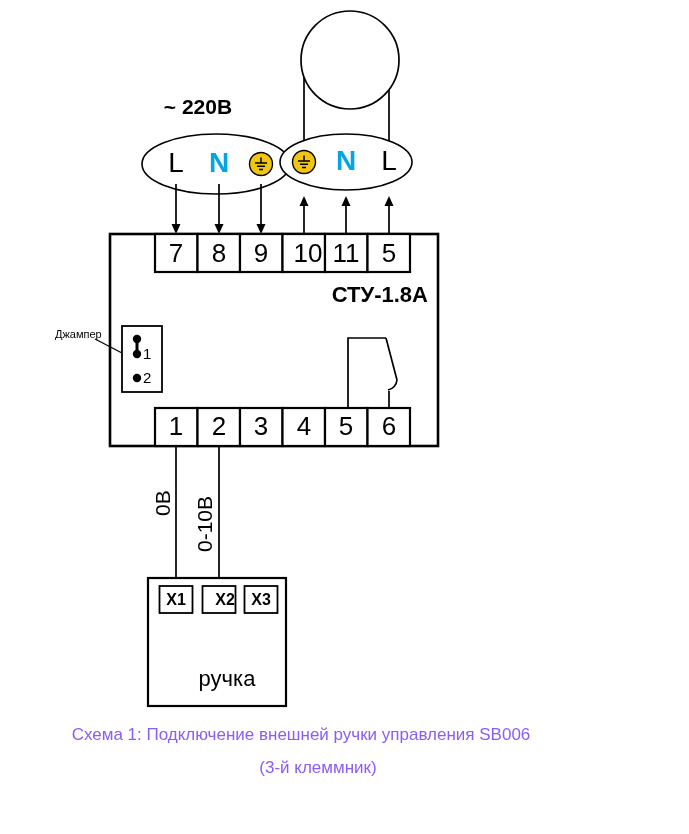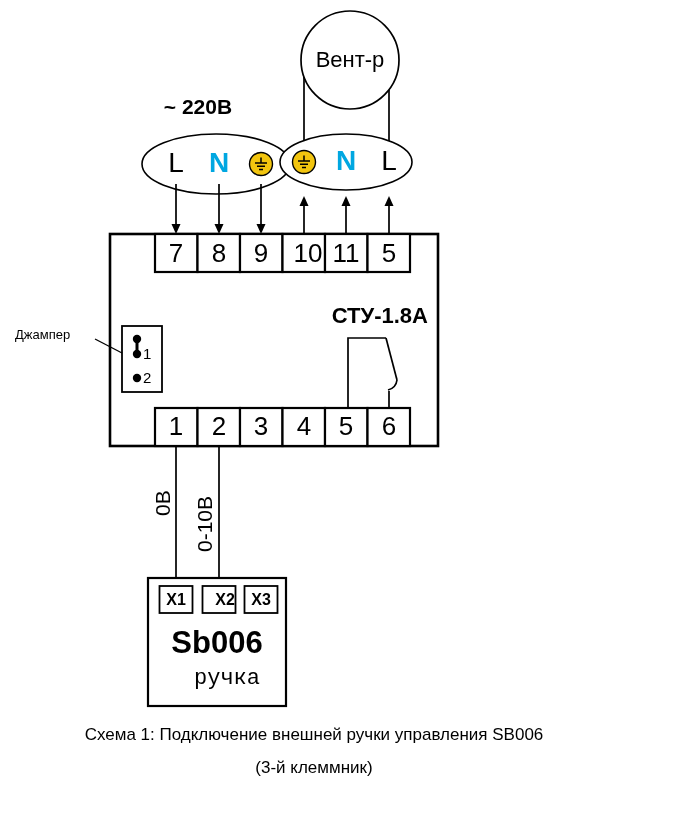--- a/index.html
+++ b/index.html
@@ -9,27 +9,27 @@
   }
   .txt{position:absolute;white-space:nowrap;}
   .center{text-align:center;}
   .right{text-align:right;}
   .fan-label{font-size:22px;line-height:26px;}
   .power-label{font-size:21px;font-weight:bold;line-height:34px;}
   .plug-letter{font-size:28px;line-height:30px;font-weight:normal;}
   .n-letter{color:#00A7E1;font-weight:bold;}
   .term-num{font-size:26px;line-height:28px;}
   .model{font-size:22px;font-weight:bold;line-height:24px;}
-  .jumper-label{font-size:13px;line-height:19px;}
+  .jumper-label{font-size:11px;line-height:19px;margin-left:40px;}
   .pin-label{font-size:15px;line-height:17px;}
   .vlabel{position:absolute;font-size:21px;line-height:22px;transform-origin:0 0;transform:rotate(-90deg);white-space:nowrap;}
   .xterm{font-size:16px;line-height:19px;font-weight:bold;}
   .knob-title{font-size:31px;font-weight:bold;line-height:34px;}
   .knob-sub{font-size:22px;line-height:26px;}
-  .caption{font-size:17px;line-height:22px;color:#000000;width:602px;left:13px;}
+  .caption{font-size:17px;line-height:22px;color:#8b5cf6;width:602px;left:0;}
   svg{position:absolute;left:0;top:0;}
 </style>
 </head>
 <body>
 
 <div class="stage">
 
   <svg width="689" height="834" viewBox="0 0 689 834">
 
     <circle cx="350" cy="60" r="49" fill="#fff" stroke="#000" stroke-width="1.7"></circle>
@@ -96,56 +96,54 @@
     <path d="M176 446 V586 M219 446 V586" stroke="#000" stroke-width="1.7" fill="none"></path>
 
     <rect x="148" y="578" width="138" height="128" fill="#fff" stroke="#000" stroke-width="2.2"></rect>
     <g fill="#fff" stroke="#000" stroke-width="1.8">
       <rect x="159.5" y="586" width="33" height="27"></rect>
       <rect x="202.5" y="586" width="33" height="27"></rect>
       <rect x="244.5" y="586" width="33" height="27"></rect>
     </g>
   </svg>
 
-  <div class="txt fan-label center" style="left:300px;top:47px;width:100px;">Вент-р</div>
 
   <div class="txt power-label center" style="left:118px;top:90px;width:160px;">~ 220В</div>
 
   <div class="txt plug-letter center" style="left:156px;top:148px;width:40px;">L</div>
   <div class="txt plug-letter n-letter center" style="left:199px;top:148px;width:40px;">N</div>
 
   <div class="txt plug-letter n-letter center" style="left:326px;top:146px;width:40px;">N</div>
   <div class="txt plug-letter center" style="left:369px;top:146px;width:40px;">L</div>
 
   <div class="txt term-num center" style="left:155px;top:239px;width:42px;">7</div>
   <div class="txt term-num center" style="left:198px;top:239px;width:42px;">8</div>
   <div class="txt term-num center" style="left:240px;top:239px;width:42px;">9</div>
   <div class="txt term-num center" style="left:283px;top:239px;width:50px;">10</div>
   <div class="txt term-num center" style="left:325px;top:239px;width:42px;">11</div>
   <div class="txt term-num center" style="left:368px;top:239px;width:42px;">5</div>
 
-  <div class="txt model right" style="left:268px;top:304px;width:160px;">СТУ-1.8А</div>
+  <div class="txt model right" style="left:268px;top:283px;width:160px;">СТУ-1.8А</div>
 
   <div class="txt jumper-label" style="left:15px;top:325px;">Джампер</div>
   <div class="txt pin-label" style="left:143px;top:345px;">1</div>
   <div class="txt pin-label" style="left:143px;top:369px;">2</div>
 
   <div class="txt term-num center" style="left:155px;top:412px;width:42px;">1</div>
   <div class="txt term-num center" style="left:198px;top:412px;width:42px;">2</div>
   <div class="txt term-num center" style="left:240px;top:412px;width:42px;">3</div>
   <div class="txt term-num center" style="left:283px;top:412px;width:42px;">4</div>
   <div class="txt term-num center" style="left:325px;top:412px;width:42px;">5</div>
   <div class="txt term-num center" style="left:368px;top:412px;width:42px;">6</div>
 
   <div class="vlabel" style="left:152px;top:516px;">0В</div>
   <div class="vlabel" style="left:194px;top:552px;">0-10В</div>
 
   <div class="txt xterm center" style="left:159px;top:590px;width:34px;text-align:center;">X1</div>
   <div class="txt xterm center" style="left:202px;top:590px;width:46px;">X2</div>
   <div class="txt xterm center" style="left:244px;top:590px;width:34px;">X3</div>
 
-  <div class="txt knob-title center" style="left:148px;top:626px;width:138px;">Sb006</div>
-  <div class="txt knob-sub center" style="left:148px;top:666px;width:158px;font-family:Liberation Mono, monospace;">ручка</div>
+  <div class="txt knob-sub center" style="left:148px;top:666px;width:158px;">ручка</div>
 
   <div class="txt caption center" style="top:724px;">Схема 1: Подключение внешней ручки управления SB006</div>
-  <div class="txt caption center" style="top:757px;">(3-й клеммник)</div>
+  <div class="txt caption center" style="top:757px;padding-left:17px;">(3-й клеммник)</div>
 
 </div>
 
 </body></html>

